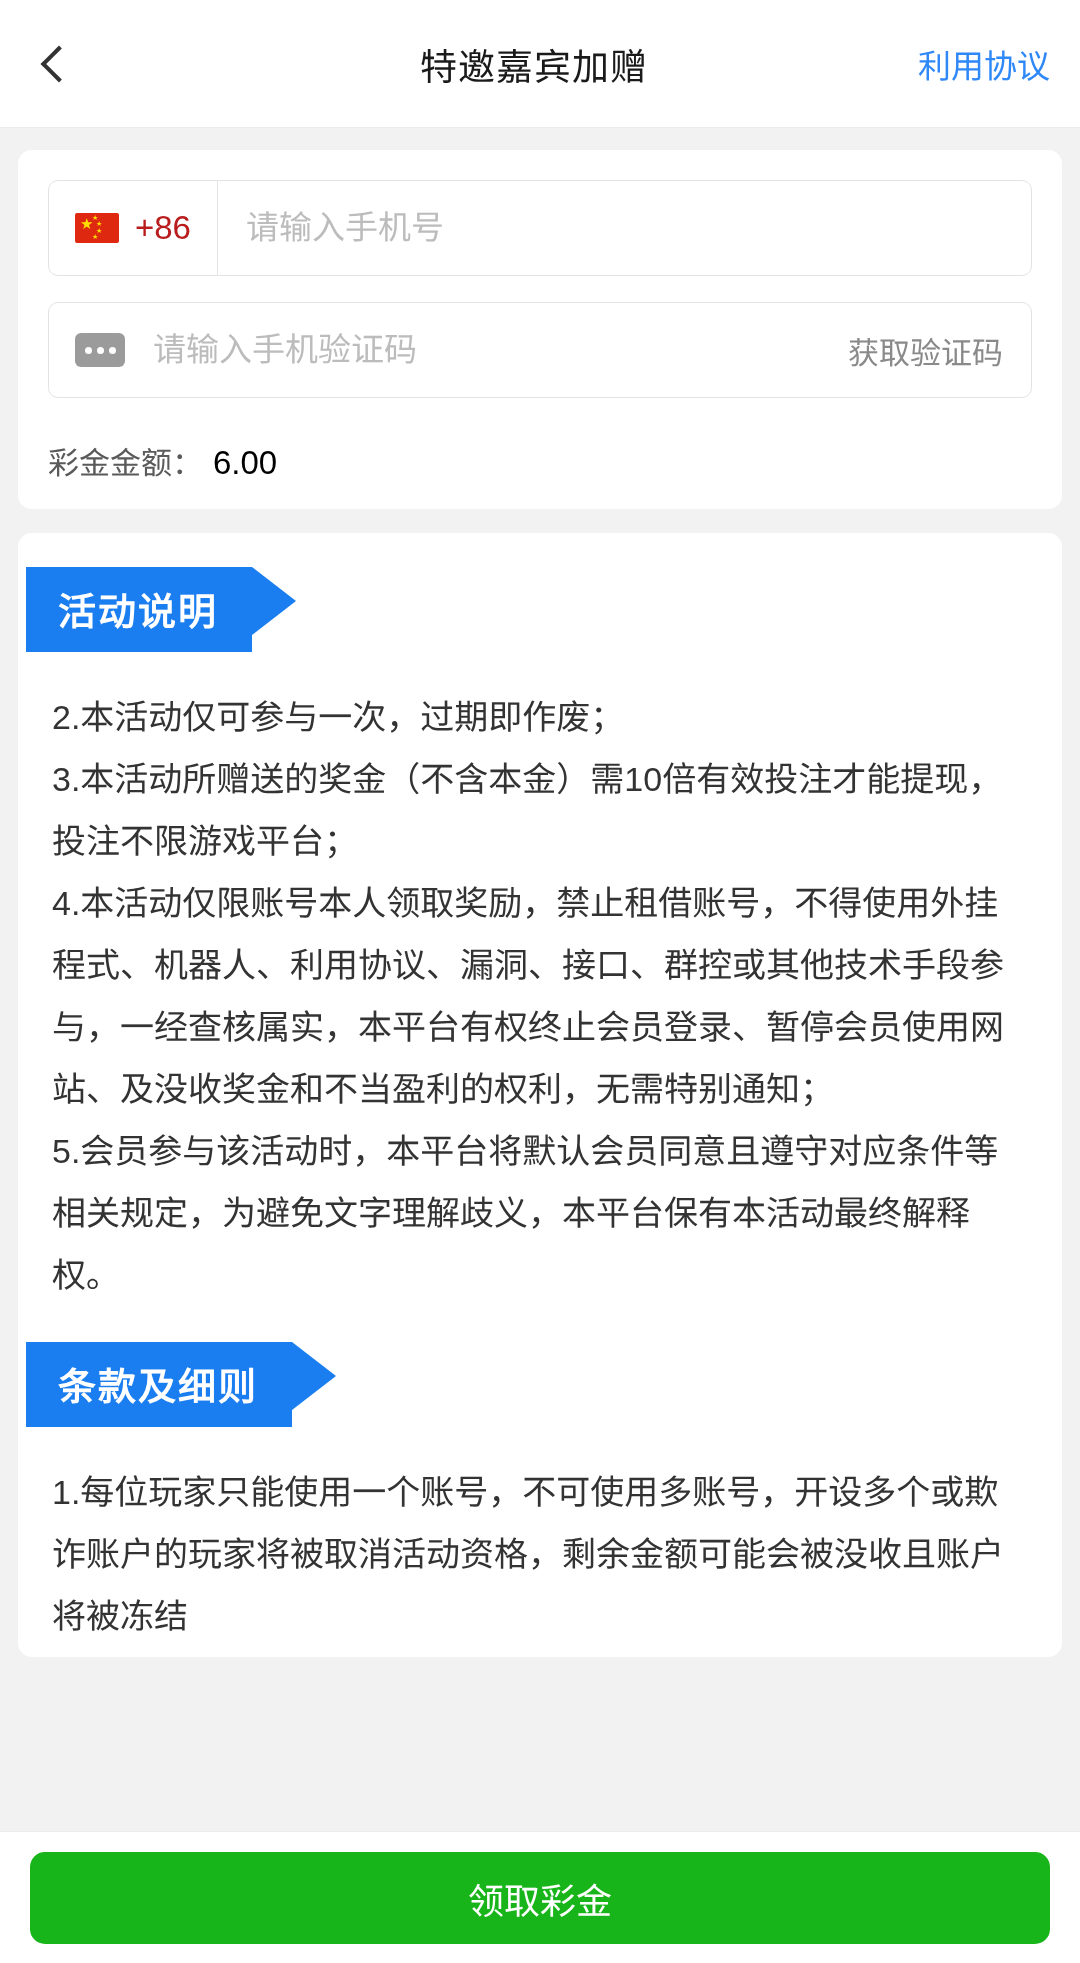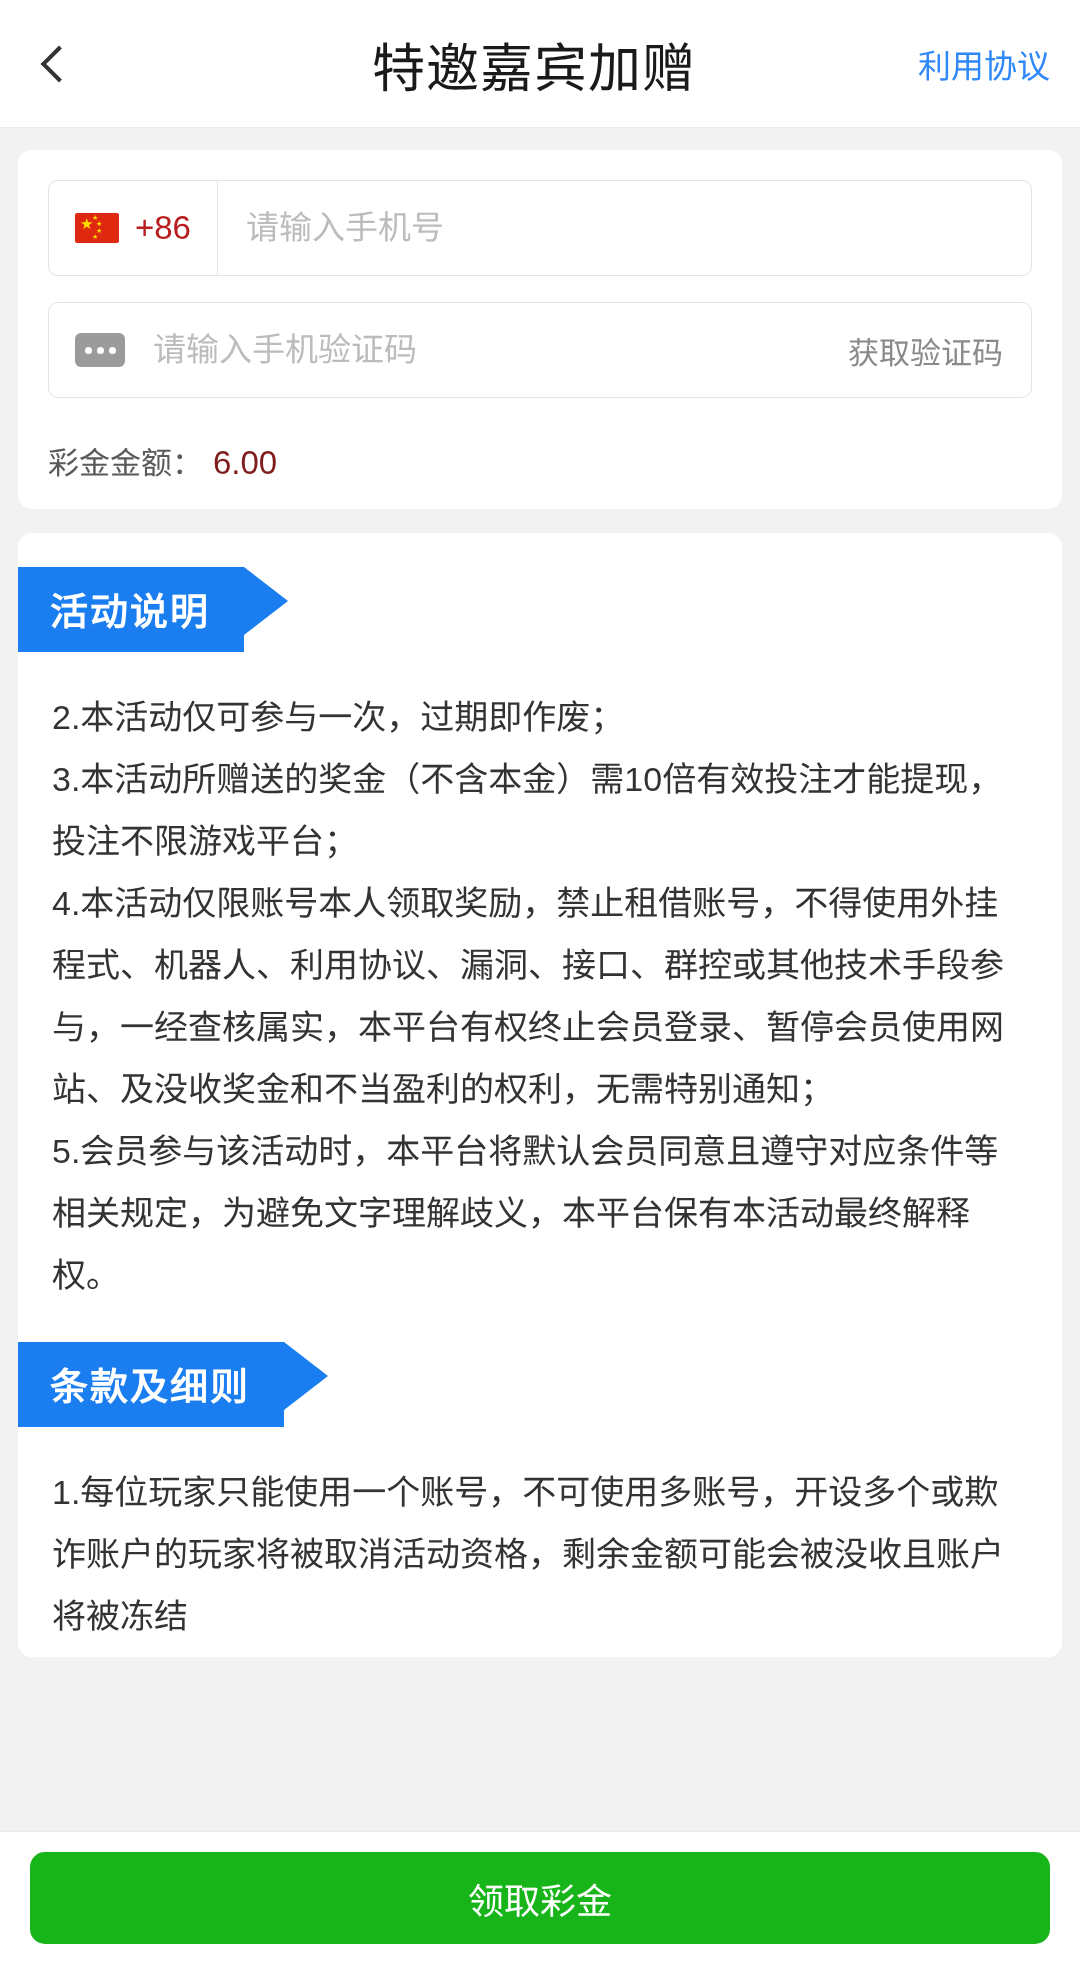--- a/index.html
+++ b/index.html
@@ -42,21 +42,21 @@
     height: 26px;
     border-left: 4px solid #333;
     border-bottom: 4px solid #333;
     transform: rotate(45deg);
     margin-left: 8px;
   }
   .header-title {
     position: absolute;
     left: 0; right: 12px;
     text-align: center;
-    font-size: 53px;
+    font-size: 37px;
     color: #1a1a1a;
     letter-spacing: 1px;
     pointer-events: none;
   }
   .header-action {
     margin-left: auto;
     margin-right: 30px;
     font-size: 33px;
     color: #2f88f7;
     cursor: pointer;
@@ -164,41 +164,41 @@
 
   .amount-row {
     margin-top: 40px;
     font-size: 31px;
     color: #5a5a5a;
     display: flex;
     align-items: baseline;
     text-align: right;
   }
   .amount-value {
-    color: #7f1d1d;
+    color: #000000;
     font-size: 33px;
     margin-left: 10px;
   }
 
   
   .rules-card {
     background: #ffffff;
     border-radius: 14px;
     padding: 34px 0 0 0;
   }
   .ribbon {
     position: relative;
     display: inline-block;
     background: #1a7ef0;
     color: #ffffff;
     font-size: 38px;
     font-weight: bold;
     letter-spacing: 2px;
     padding: 14px 34px 16px 32px;
-    margin-left: 0;
+    margin-left: 8px;
   }
   .ribbon::after {
     content: "";
     position: absolute;
     right: -44px;
     top: 0;
     width: 0; height: 0;
     border-top: 34px solid transparent;
     border-bottom: 34px solid transparent;
     border-left: 44px solid #1a7ef0;

